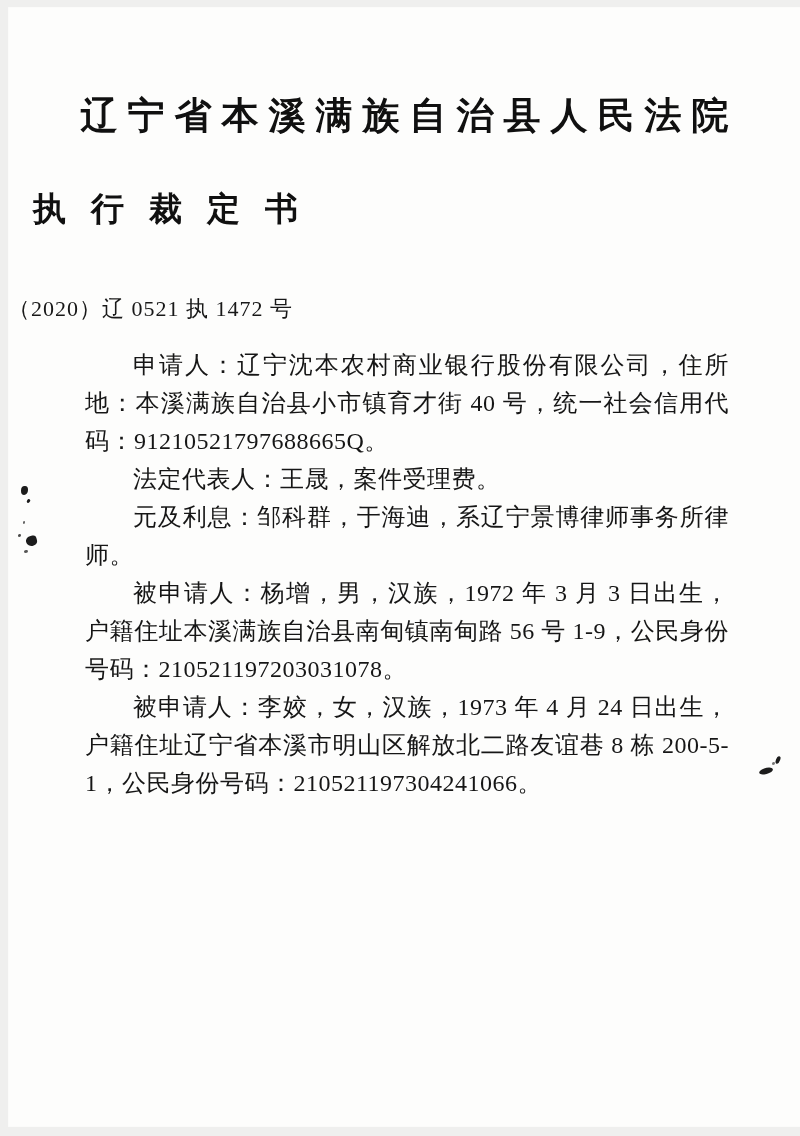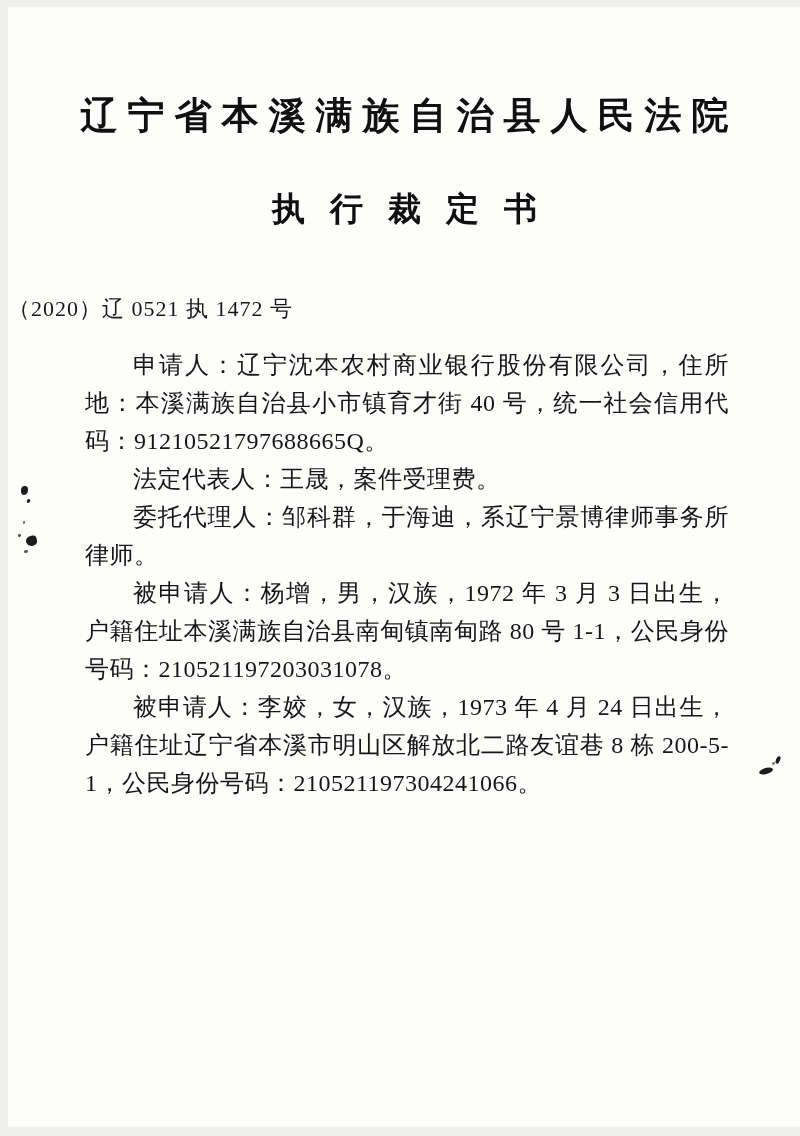--- a/index.html
+++ b/index.html
@@ -28,21 +28,21 @@
     font-size: 37px;
     line-height: 40px;
     font-weight: 700;
     letter-spacing: 10px;
     text-indent: 10px; 
     color: #101010;
     white-space: nowrap;
   }
   .doc-title {
     margin: 53px 0 0 0;
-    text-align: center;
+    text-align: left;
     font-size: 33px;
     line-height: 40px;
     font-weight: 700;
     letter-spacing: 25px;
     text-indent: 25px;
     color: #101010;
     white-space: nowrap;
   }
   .case-number {
     margin-top: 66px;
@@ -89,22 +89,22 @@
 
     <h1 class="court-name">辽宁省本溪满族自治县人民法院</h1>
 
     <h2 class="doc-title">执行裁定书</h2>
 
     <div class="case-number">（2020）辽 0521 执 1472 号</div>
 
     <div class="doc-body">
       <p>申请人：辽宁沈本农村商业银行股份有限公司，住所地：本溪满族自治县小市镇育才街 40 号，统一社会信用代码：91210521797688665Q。</p>
       <p>法定代表人：王晟，案件受理费。</p>
-      <p>委托代理人：邹科群，于海迪，系辽宁景博律师事务所律师。</p>
-      <p>被申请人：杨增，男，汉族，1972 年 3 月 3 日出生，户籍住址本溪满族自治县南甸镇南甸路 80 号 1-1，公民身份号码：210521197203031078。</p>
+      <p>元及利息：邹科群，于海迪，系辽宁景博律师事务所律师。</p>
+      <p>被申请人：杨增，男，汉族，1972 年 3 月 3 日出生，户籍住址本溪满族自治县南甸镇南甸路 56 号 1-9，公民身份号码：210521197203031078。</p>
       <p>被申请人：李姣，女，汉族，1973 年 4 月 24 日出生，户籍住址辽宁省本溪市明山区解放北二路友谊巷 8 栋 200-5-1，公民身份号码：210521197304241066。</p>
     </div>
   </div>
 
   <div class="speck sp1"></div>
   <div class="speck sp2"></div>
   <div class="speck sp3"></div>
   <div class="speck sp4"></div>
   <div class="speck sp5"></div>
   <div class="speck sp6"></div>

